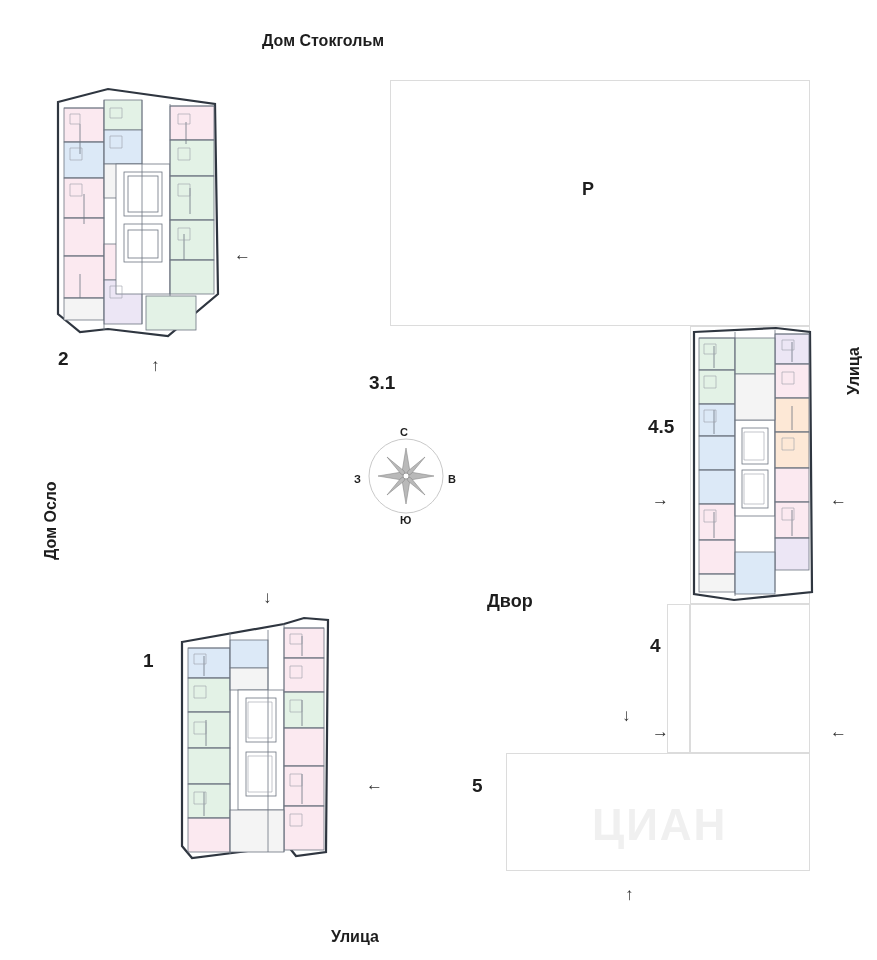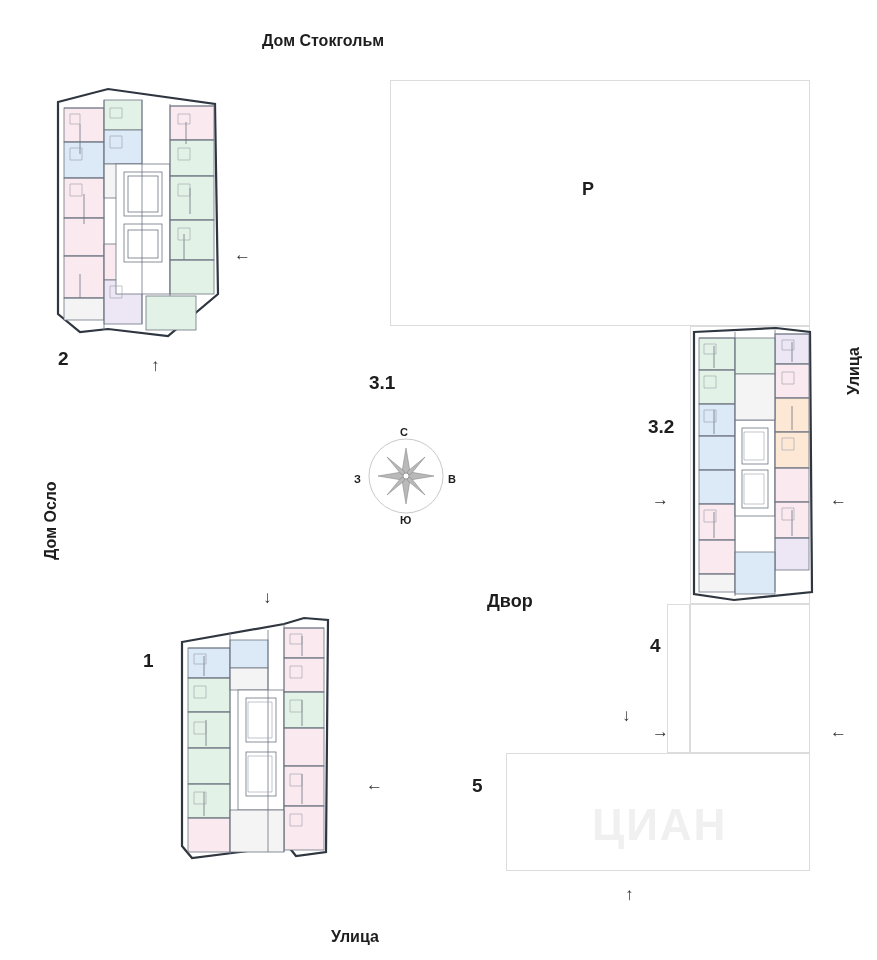--- a/index.html
+++ b/index.html
@@ -95,21 +95,21 @@
   <div class="lbl street" style="left:331px; top:928px;">Улица</div>
 
   <div class="lbl street rot-street-right" style="left:845px; top:395px;">Улица</div>
 
   <div class="lbl zone" style="left:487px; top:591px;">Двор</div>
   <div class="lbl zone" style="left:582px; top:179px;">P</div>
 
   <div class="lbl sect-num" style="left:58px; top:348px;">2</div>
   <div class="lbl sect-num" style="left:143px; top:650px;">1</div>
   <div class="lbl sect-num" style="left:369px; top:348px;margin-top:24px;">3.1</div>
-  <div class="lbl sect-num" style="left:648px; top:416px;">3.2</div>
+  <div class="lbl sect-num" style="left:648px; top:416px;">4.5</div>
   <div class="lbl sect-num" style="left:650px; top:635px;">4</div>
   <div class="lbl sect-num" style="left:472px; top:775px;">5</div>
 
   <div class="outline" style="left:390px; top:80px; width:420px; height:246px;"></div>
   <div class="outline" style="left:690px; top:326px; width:120px; height:278px;"></div>
   <div class="outline" style="left:690px; top:604px; width:120px; height:149px;"></div>
   <div class="outline" style="left:506px; top:753px; width:304px; height:118px;"></div>
   <div class="outline" style="left:667px; top:604px; width:23px; height:149px;"></div>
 
   <div class="wm" style="left:592px; top:800px;">ЦИАН</div>

